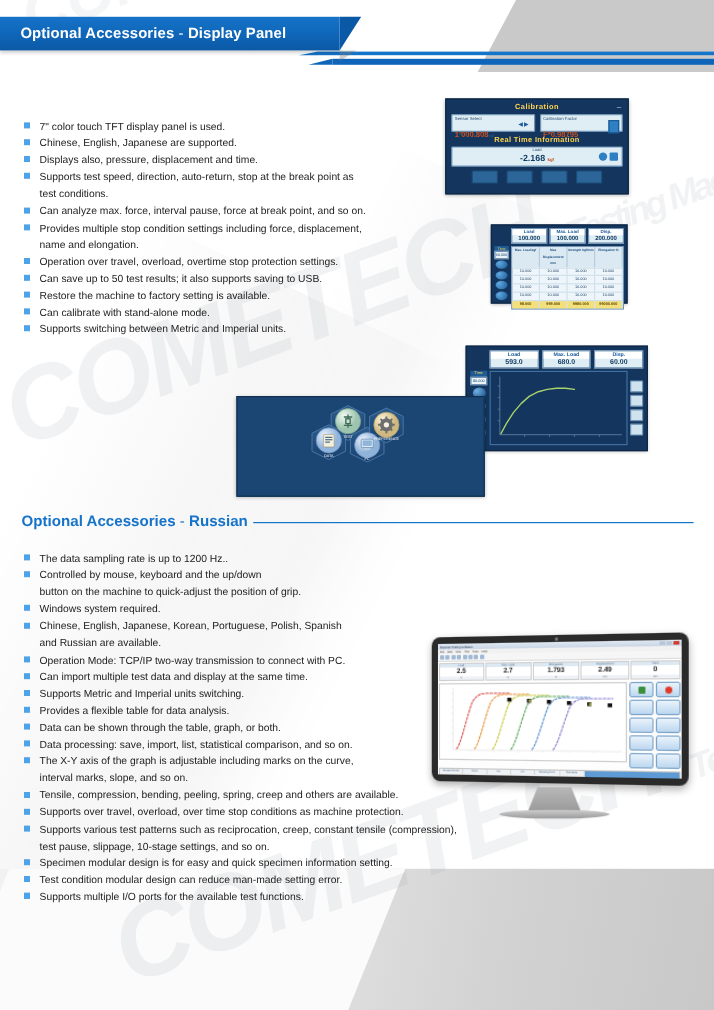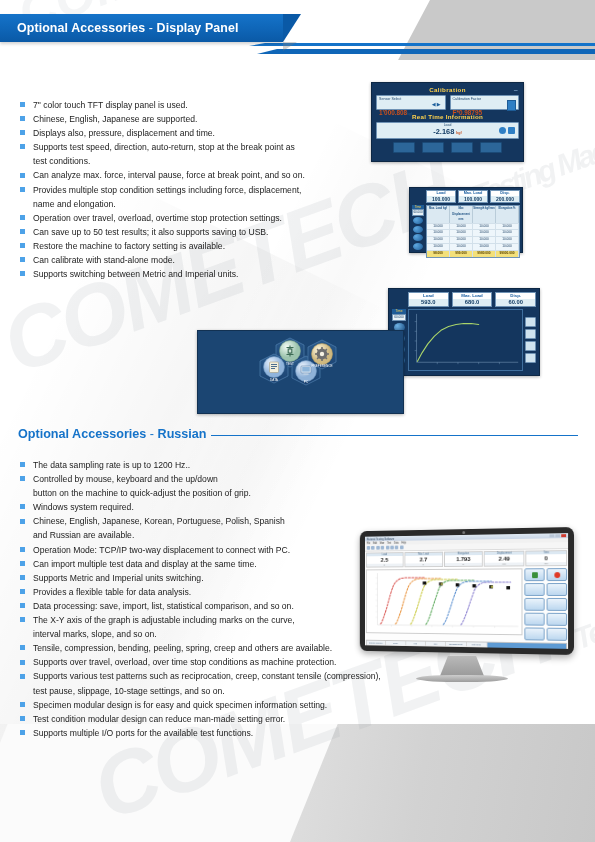--- a/index.html
+++ b/index.html
@@ -558,25 +558,25 @@
   <div class="sec2-line"></div>
 </div>
 
 <ul class="blist" id="list-software">
     <li><span class="sq"></span><span>The data sampling rate is up to 1200 Hz..</span></li>
     <li><span class="sq"></span><span>Controlled by mouse, keyboard and the up/down</span></li>
     <li class="cont-line">button on the machine to quick-adjust the position of grip.</li>
     <li><span class="sq"></span><span>Windows system required.</span></li>
     <li><span class="sq"></span><span>Chinese, English, Japanese, Korean, Portuguese, Polish, Spanish</span></li>
     <li class="cont-line">and Russian are available.</li>
-    <li><span class="sq"></span><span>Operation Mode: TCP/IP two-way displacement to connect with PC.</span></li>
+    <li><span class="sq"></span><span>Operation Mode: TCP/IP two-way transmission to connect with PC.</span></li>
     <li><span class="sq"></span><span>Can import multiple test data and display at the same time.</span></li>
     <li><span class="sq"></span><span>Supports Metric and Imperial units switching.</span></li>
     <li><span class="sq"></span><span>Provides a flexible table for data analysis.</span></li>
-    <li><span class="sq"></span></li>
+    <li><span class="sq"></span><span>Data can be shown through the table, graph, or both.</span></li>
     <li><span class="sq"></span><span>Data processing: save, import, list, statistical comparison, and so on.</span></li>
     <li><span class="sq"></span><span>The X-Y axis of the graph is adjustable including marks on the curve,</span></li>
     <li class="cont-line">interval marks, slope, and so on.</li>
     <li><span class="sq"></span><span>Tensile, compression, bending, peeling, spring, creep and others are available.</span></li>
     <li><span class="sq"></span><span>Supports over travel, overload, over time stop conditions as machine protection.</span></li>
     <li><span class="sq"></span><span>Supports various test patterns such as reciprocation, creep, constant tensile (compression),</span></li>
     <li class="cont-line">test pause, slippage, 10-stage settings, and so on.</li>
     <li><span class="sq"></span><span>Specimen modular design is for easy and quick specimen information setting.</span></li>
     <li><span class="sq"></span><span>Test condition modular design can reduce man-made setting error.</span></li>
     <li><span class="sq"></span></li>

